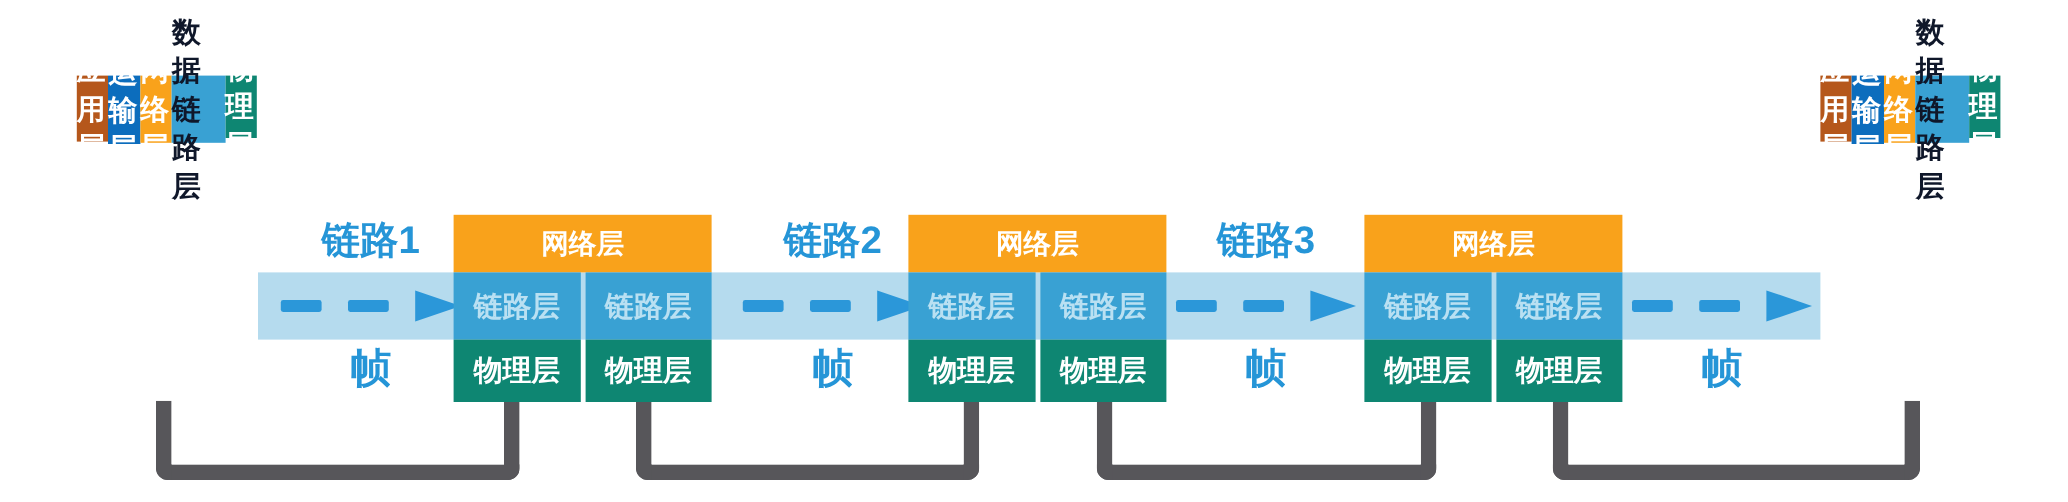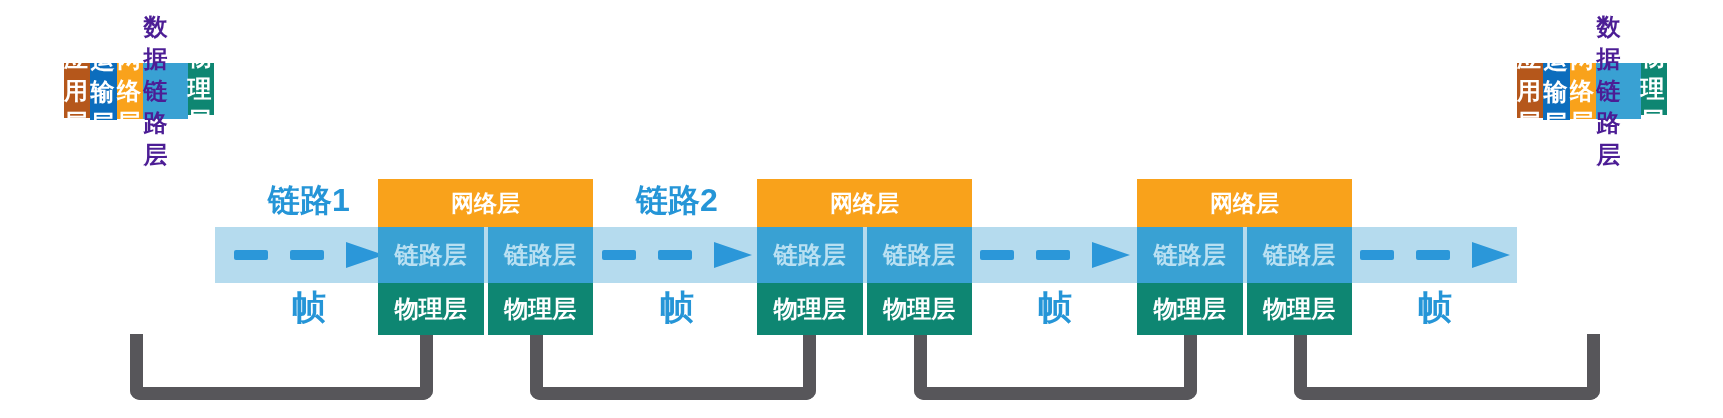--- a/index.html
+++ b/index.html
@@ -20,39 +20,39 @@
   .cable3{left:914px;width:283px;}
   .cable4{left:1294px;width:306px;}
   
   .host{position:absolute;top:63px;width:150px;height:272px;display:flex;z-index:2;}
   .host-left{left:64px;}
   .host-right{left:1517px;}
   .h-layer{display:flex;align-items:center;justify-content:center;color:#ffffff;font-size:24px;}
   .row-app{height:55px;background:#B5571B;}
   .row-transport{height:57px;background:#0C6DBD;}
   .row-network{height:56px;background:#F9A21B;}
-  .row-datalink{height:56px;background:#39A1D3;color:#4c1d95;}
+  .row-datalink{height:56px;background:#39A1D3;color:#0f172a;}
   .row-physical{height:52px;background:#0E8672;}
   
   .router{position:absolute;top:179px;width:215px;height:156px;z-index:2;display:flex;flex-direction:column;}
   .router1{left:378px;}
   .router2{left:757px;}
   .router3{left:1137px;}
   .r-network{height:48px;background:#F9A21B;color:#ffffff;font-size:23px;display:flex;align-items:center;justify-content:center;}
   .r-cols{display:flex;gap:4px;height:108px;justify-content:flex-end;}
   .r-col{flex:1;display:flex;flex-direction:column;}
   .r-link{height:56px;background:#39A1D3;color:#B9E0F2;font-size:24px;display:flex;align-items:center;justify-content:center;}
   .r-phys{height:52px;background:#0E8672;color:#ffffff;font-size:24px;display:flex;align-items:center;justify-content:center;}
   
   .link-label{position:absolute;top:183px;width:150px;text-align:center;font-size:32px;line-height:34px;color:#2595D7;z-index:2;}
   .frame-label{position:absolute;top:289px;width:150px;text-align:center;font-size:34px;line-height:36px;color:#2595D7;z-index:2;}
   .arrow{position:absolute;top:242px;width:150px;height:26px;display:flex;align-items:center;z-index:2;}
   .dash{width:34px;height:10px;background:#2B97D9;border-radius:2px;margin-right:22px;}
   .head{width:0;height:0;border-top:13px solid transparent;border-bottom:13px solid transparent;border-left:38px solid #2B97D9;}
-  .g1{left:234px;} .g2{left:602px;} .g3{left:980px;} .g4{left:1360px;}
+  .g1{left:234px;} .g2{left:619px;} .g3{left:980px;} .g4{left:1360px;}
 </style>
 </head>
 <body>
 
 <div class="canvas">
 
   <div class="band"></div>
 
   <div class="cable cable1"></div>
   <div class="cable cable2"></div>
@@ -104,20 +104,21 @@
         <div class="r-link">链路层</div>
         <div class="r-phys">物理层</div>
       </div>
       <div class="r-col">
         <div class="r-link">链路层</div>
         <div class="r-phys">物理层</div>
       </div>
     </div>
   </div>
 
+  <div class="link-label g3">链路3</div>
   <div class="arrow g3">
     <span class="dash"></span>
     <span class="dash"></span>
     <span class="head"></span>
   </div>
   <div class="frame-label g3">帧</div>
 
   <div class="router router3">
     <div class="r-network">网络层</div>
     <div class="r-cols">

